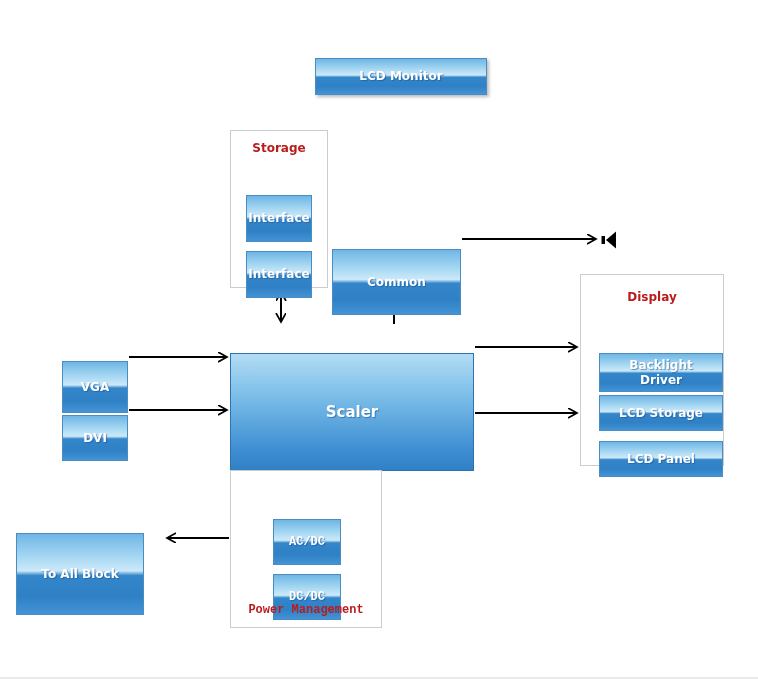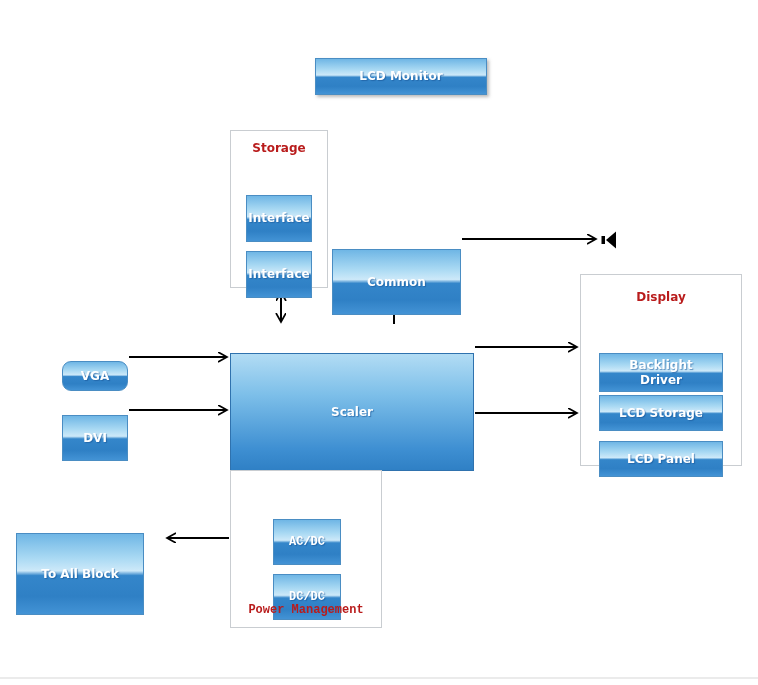--- a/index.html
+++ b/index.html
@@ -20,21 +20,21 @@
     border:1px solid var(--block-border);
     box-sizing:border-box;
     color:#fff;font-weight:bold;font-size:12px;line-height:1.25;
     text-shadow:1px 1px 1px rgba(25,85,150,.6);
     margin-top:28px;
   }
   .block.shadowed{box-shadow:2px 2px 3px rgba(120,120,120,.5);}
   .block.smooth{
     background:linear-gradient(180deg,var(--scaler-top) 0%,#7dbfe9 35%,#3e8fd2 82%,var(--scaler-bottom) 100%);
     border:1px solid #2f72ae;
-    font-size:12px;
+    font-size:15px;
     justify-content:center;
   }
   .block-label{pointer-events:none;}
   .wrap-narrow{max-width:92px;}
 
   
   .group{
     position:absolute;background:#fff;border:1px solid var(--group-border);
     box-sizing:border-box;
   }
@@ -90,28 +90,28 @@
 
   <svg class="speaker" style="left:601px;top:230px;" width="18" height="20">
     <rect x="0.5" y="6" width="3.5" height="8" fill="#000"></rect>
     <polygon points="5,10 15,1.5 15,18.5" fill="#000"></polygon>
   </svg>
 
   <div class="block smooth" style="left:230px;top:325px;width:244px;height:118px;">
     <span class="block-label">Scaler</span>
   </div>
 
-  <div class="block" style="left:62px;top:333px;width:66px;height:30px;border-radius:9px;">
+  <div class="block" style="left:62px;top:333px;width:66px;height:52px;">
     <span class="block-label">VGA</span>
   </div>
   <div class="block" style="left:62px;top:387px;width:66px;height:46px;">
     <span class="block-label">DVI</span>
   </div>
 
-  <div class="group" style="left:580px;top:274px;width:162px;height:192px;">
+  <div class="group" style="left:580px;top:274px;width:144px;height:192px;">
     <div class="group-label" style="top:15px;">Display</div>
     <div class="block" style="left:18px;top:50px;width:124px;height:39px;">
       <span class="block-label wrap-narrow">Backlight Driver</span>
     </div>
     <div class="block" style="left:18px;top:92px;width:124px;height:36px;">
       <span class="block-label">LCD Storage</span>
     </div>
     <div class="block" style="left:18px;top:138px;width:124px;height:36px;">
       <span class="block-label">LCD Panel</span>
     </div>

